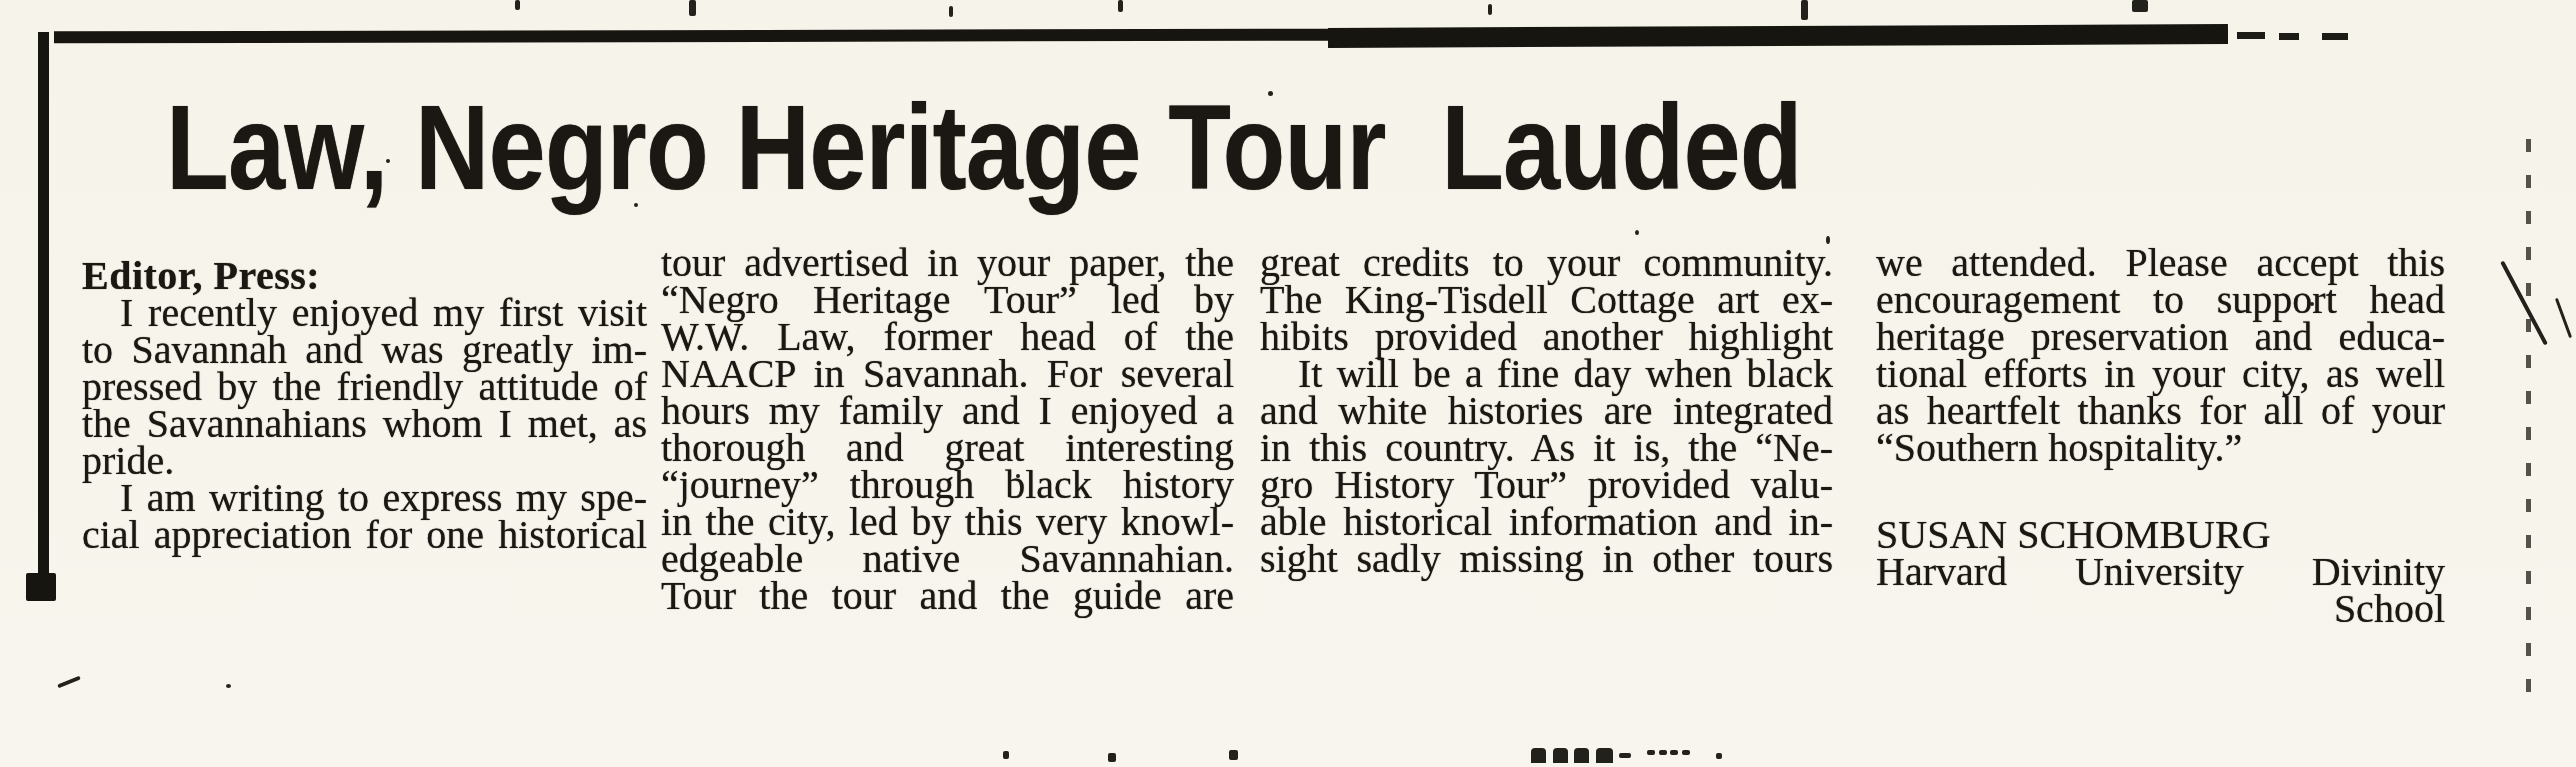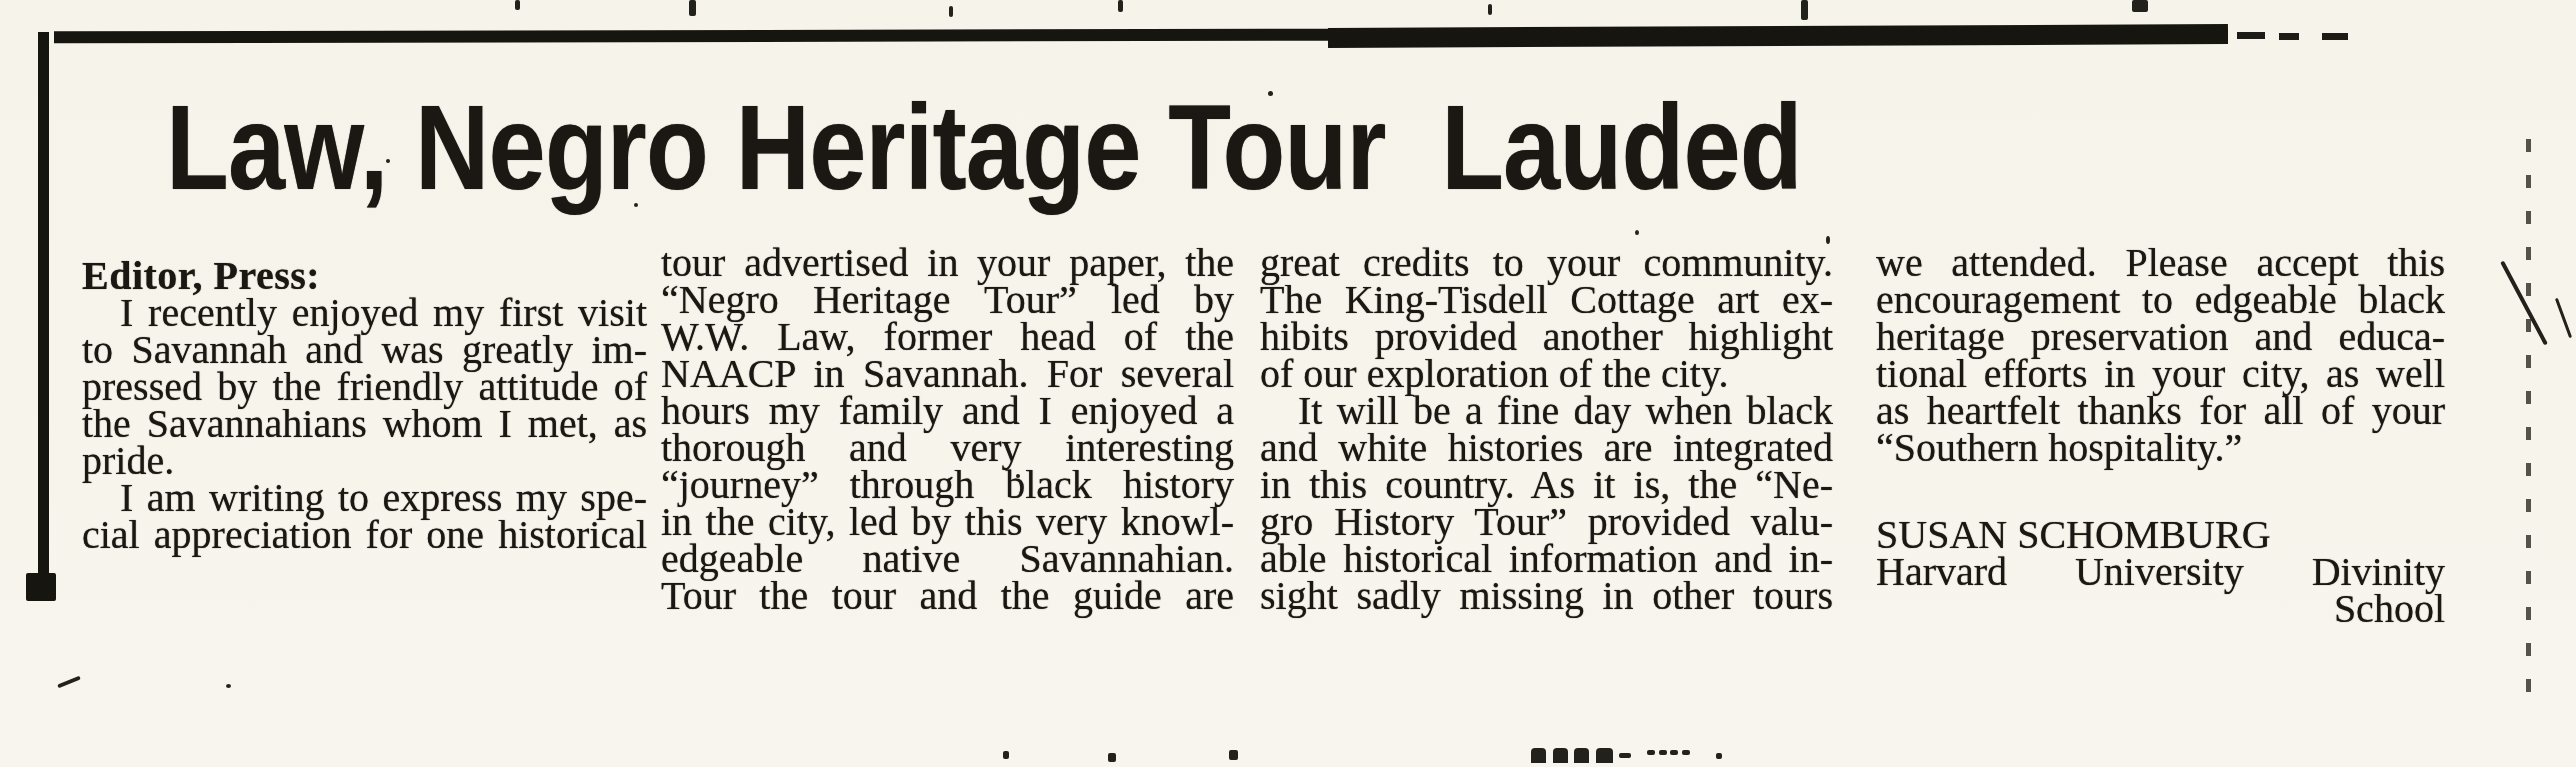--- a/index.html
+++ b/index.html
@@ -89,47 +89,46 @@
       </div>
   </section>
 
   <section class="col col-1">
     <div class="lines">
         <div class="line">tour advertised in your paper, the</div>
         <div class="line">“Negro Heritage Tour” led by</div>
         <div class="line">W.W. Law, former head of the</div>
         <div class="line">NAACP in Savannah. For several</div>
         <div class="line">hours my family and I enjoyed a</div>
-        <div class="line">thorough and very interesting</div>
+        <div class="line">thorough and great interesting</div>
         <div class="line">“journey” through black history</div>
         <div class="line">in the city, led by this very knowl-</div>
         <div class="line">edgeable native Savannahian.</div>
         <div class="line">Tour the tour and the guide are</div>
       </div>
   </section>
 
   <section class="col col-2">
     <div class="lines">
         <div class="line">great credits to your community.</div>
         <div class="line">The King-Tisdell Cottage art ex-</div>
         <div class="line">hibits provided another highlight</div>
-        <div class="line end">of our exploration of the city.</div>
         <div class="line indent">It will be a fine day when black</div>
         <div class="line">and white histories are integrated</div>
         <div class="line">in this country. As it is, the “Ne-</div>
         <div class="line">gro History Tour” provided valu-</div>
         <div class="line">able historical information and in-</div>
         <div class="line">sight sadly missing in other tours</div>
       </div>
   </section>
 
   <section class="col col-3">
     <div class="lines">
         <div class="line">we attended. Please accept this</div>
-        <div class="line">encouragement to edgeable black</div>
+        <div class="line">encouragement to support head</div>
         <div class="line">heritage preservation and educa-</div>
         <div class="line">tional efforts in your city, as well</div>
         <div class="line">as heartfelt thanks for all of your</div>
         <div class="line end">“Southern hospitality.”</div>
       </div>
     <div class="sig-name">SUSAN SCHOMBURG</div>
     <div class="sig-aff">Harvard University Divinity</div>
     <div class="sig-school">School</div>
   </section>
 

